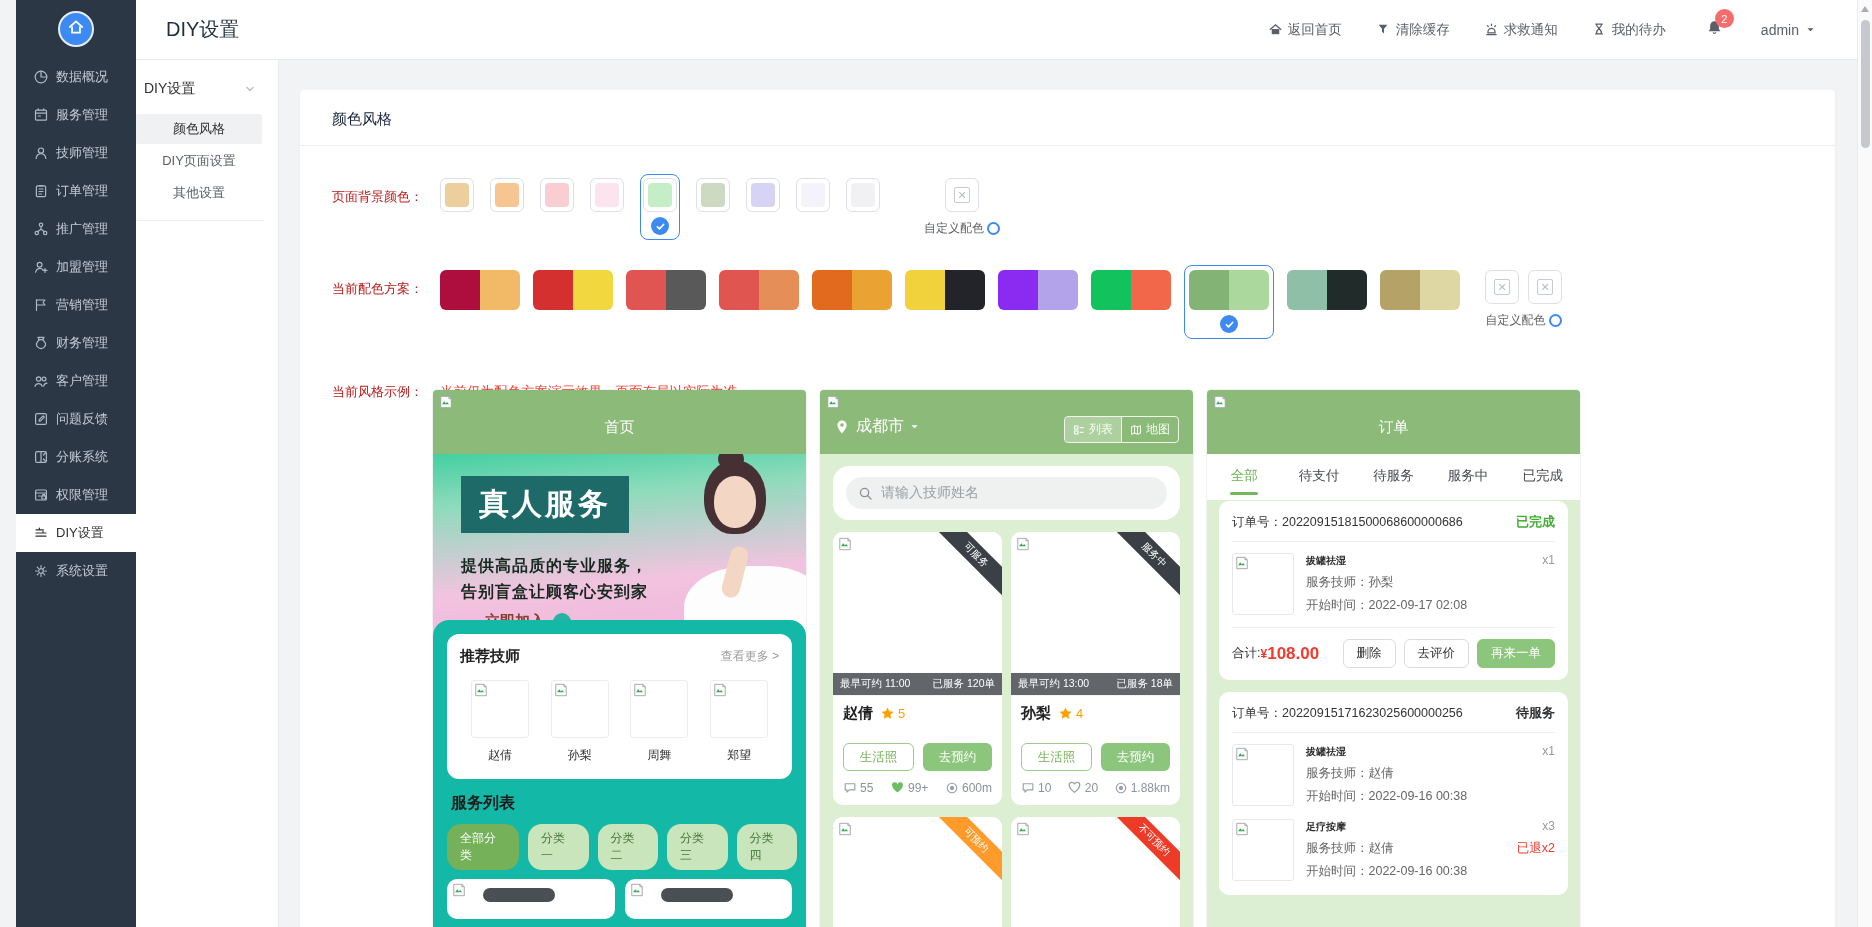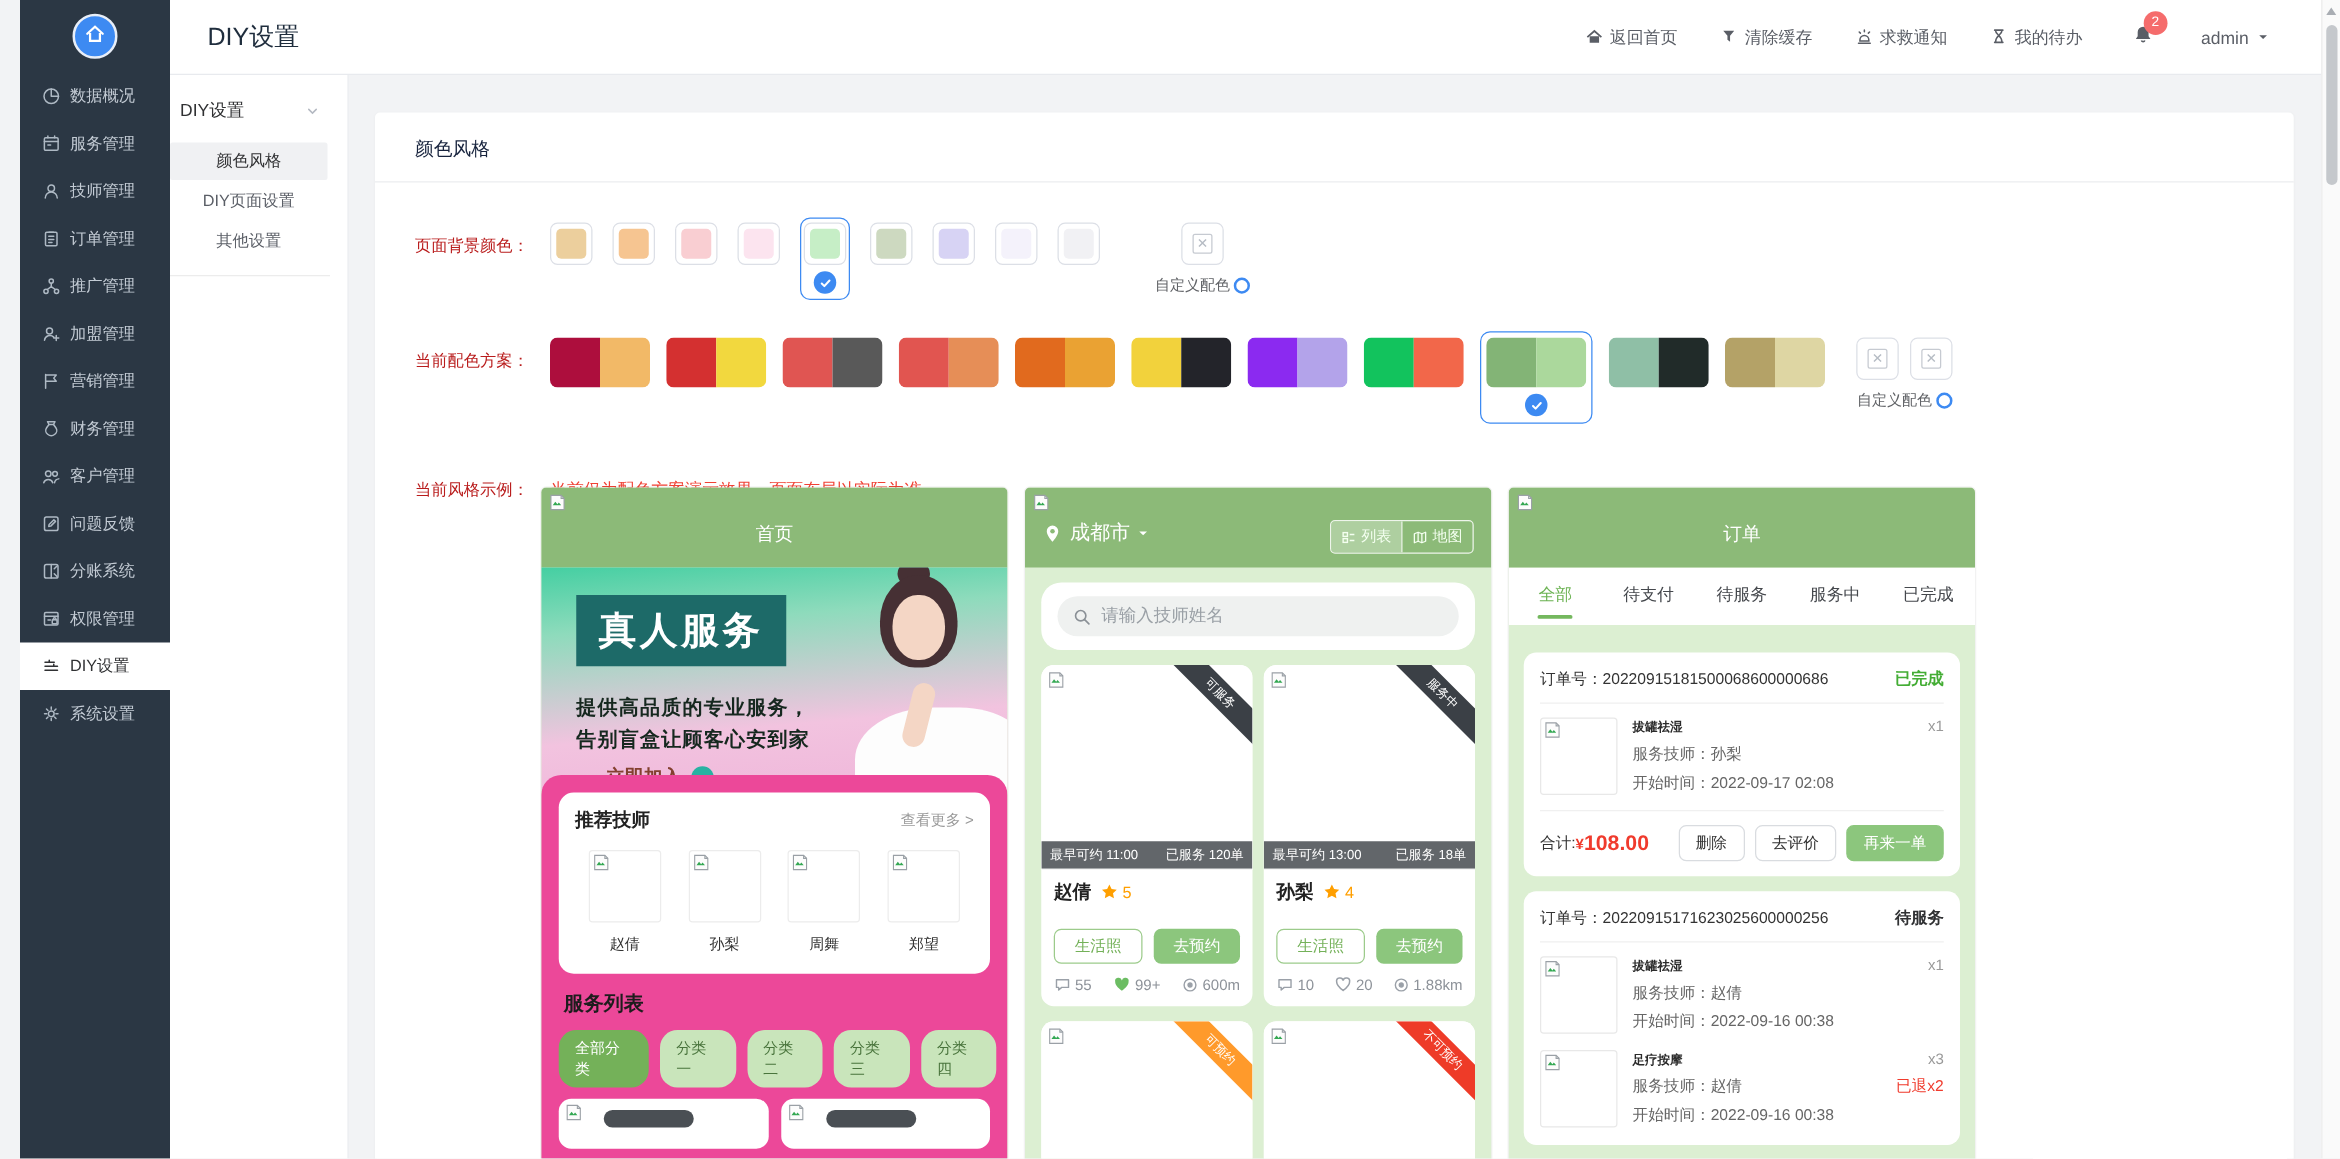--- a/index.html
+++ b/index.html
@@ -80,21 +80,21 @@
   .bl1 { top:102px; } .bl2 { top:128px; }
   .cta { position:absolute; left:52px; top:158px; display:flex; align-items:center; font-size:15px; font-weight:bold; color:#83402f; }
   .cta-circle { width:18px; height:18px; border-radius:50%; background:#28b2a2; color:#fff; font-size:11px; display:flex; align-items:center; justify-content:center; margin-left:8px; }
   .lady { position:absolute; right:0; top:0; bottom:0; width:150px; }
   .lady .hair { position:absolute; right:40px; top:6px; width:62px; height:74px; background:#463034; border-radius:50% 50% 45% 45%; }
   .lady .bun { position:absolute; right:62px; top:-6px; width:26px; height:22px; background:#463034; border-radius:50%; }
   .lady .face { position:absolute; right:50px; top:22px; width:42px; height:52px; background:#f4d6c5; border-radius:48%; }
   .lady .shirt { position:absolute; right:-18px; bottom:-26px; width:140px; height:92px; background:#fdfdfd; border-radius:45% 40% 0 0; }
   .lady .arm { position:absolute; right:62px; bottom:34px; width:18px; height:52px; background:#f4d6c5; border-radius:9px; transform:rotate(14deg); }
 
-  .green-panel { position:absolute; left:0; right:0; top:230px; bottom:0; background:#ec4899; border-radius:16px 16px 0 0; }
+  .green-panel { position:absolute; left:0; right:0; top:230px; bottom:0; background:#14b8a6; border-radius:16px 16px 0 0; }
   .rec-card { background:#fff; border-radius:12px; margin:14px; padding:13px 13px 15px 13px; }
   .rec-head { display:flex; align-items:center; }
   .rec-title { font-size:15px; font-weight:bold; color:#222; }
   .rec-more { margin-left:auto; font-size:12px; color:#9a9a9a; }
   .rec-row { display:flex; margin-top:14px; }
   .rec-cell { width:25%; display:flex; flex-direction:column; align-items:center; }
   .ph-box { width:58px; height:58px; border:1px solid #ececec; border-radius:3px; background:#fff; position:relative; }
   .ph-box .bimg { position:absolute; left:2px; top:2px; }
   .rec-name { font-size:12px; color:#333; margin-top:9px; }
   .svc-title { font-size:16px; font-weight:bold; color:#1d1d1d; margin:9px 0 0 18px; }
@@ -135,21 +135,21 @@
   .btn-solid-g { flex:1; background:#8cc67d; color:#fff; font-size:12.5px; text-align:center; line-height:28px; border-radius:6px; margin-left:9px; }
   .tc-stats { display:flex; align-items:center; justify-content:space-between; margin-top:9px; color:#8d9299; font-size:12px; }
   .stat { display:flex; align-items:center; }
   .stat .ic { margin-right:3px; display:inline-flex; }
 
   
   .tabs { height:46px; background:#fff; display:flex; align-items:flex-start; }
   .tab { flex:1; text-align:center; font-size:13.5px; color:#45484d; position:relative; height:100%; line-height:44px; }
   .tab.active { color:#6cb353; }
   .tab.active::after { content:""; position:absolute; left:50%; transform:translateX(-50%); bottom:5px; width:28px; height:3px; border-radius:2px; background:#74b85e; }
-  .order-area { padding:22px 12px 0 12px; }
+  .order-area { padding:1px 12px 0 12px; }
   .order-card { background:#fff; border-radius:10px; padding:12px 13px; margin-bottom:12px; }
   .oc-head { display:flex; align-items:center; font-size:12.5px; color:#333; padding-bottom:10px; border-bottom:1px solid #f0f0f0; }
   .oc-status { margin-left:auto; font-size:13px; font-weight:bold; }
   .oc-item { display:flex; padding:11px 0 2px 0; }
   .oc-img { width:62px; height:62px; flex:none; border:1px solid #e8e8e8; border-radius:3px; position:relative; background:#fff; margin-right:12px; }
   .oc-img .bimg { position:absolute; left:2px; top:2px; }
   .oc-lines { flex:1; }
   .oc-titlerow { display:flex; align-items:baseline; }
   .oc-title { font-size:10px; font-weight:bold; color:#2b2b2b; }
   .oc-qty { margin-left:auto; color:#999; font-size:12px; }

